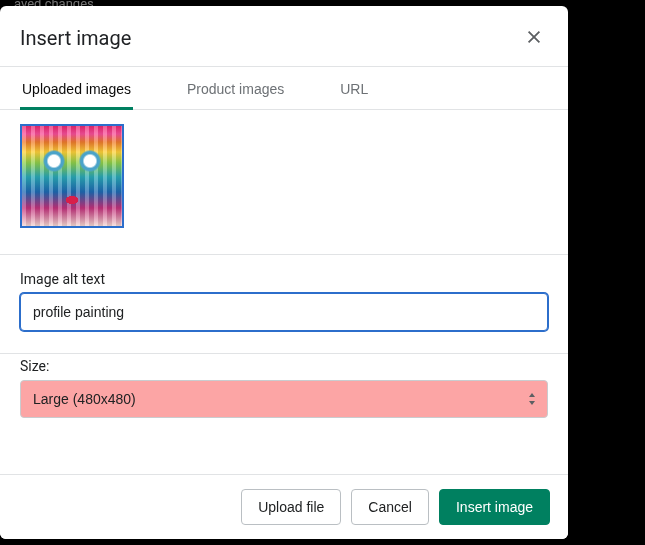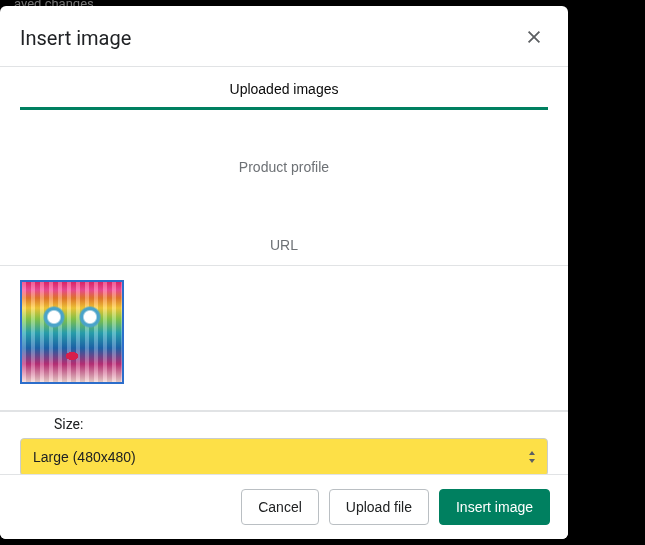--- a/index.html
+++ b/index.html
@@ -68,24 +68,23 @@
       background: #e1e3e5;
       margin: 0 0px;
     }
     .scroll-area {
       flex: 1;
       overflow-y: auto;
       position: relative;
     }
     .tabs {
       display: flex;
-      gap: 36px;
+      gap: 52px;
       padding: 0 20px;
       border-bottom: 1px solid #e1e3e5;
-      flex-direction: column;
     }
     .tab {
       padding: 14px 2px 12px 2px;
       font-size: 14px;
       color: #6d7175;
       cursor: pointer;
       position: relative;
       border: none;
       background: none;
     }
@@ -147,34 +146,33 @@
       color: #202223;
       outline: none;
       box-shadow: 0 0 0 1px #2c6ecb;
     }
     .size-row { padding: 4px 20px 18px 20px; }
     .size-label {
       font-size: 14px;
       color: #202223;
       margin-bottom: 6px;
       display: block;
-      margin-left: 34px;
     }
     .select-wrap {
       position: relative;
     }
     .select {
       width: 100%;
       height: 38px;
       border: 1px solid #c9cccf;
       border-radius: 4px;
       padding: 0 36px 0 12px;
       font-size: 14px;
       color: #202223;
-      background: #fde047;
+      background: #fca5a5;
       appearance: none;
       outline: none;
       cursor: pointer;
     }
     .select-caret {
       position: absolute;
       right: 10px;
       top: 50%;
       transform: translateY(-50%);
       color: #5c5f62;
@@ -231,35 +229,39 @@
 
     <div class="divider"></div>
 
     <div class="scroll-area">
 
       <div class="tabs">
         <button class="tab active">
           <span>Uploaded images</span>
         </button>
         <button class="tab">
-          <span>Product profile</span>
+          <span>Product images</span>
         </button>
         <button class="tab">
           <span>URL</span>
         </button>
       </div>
 
       <div class="thumb-row">
         <div class="thumb">
           <div class="thumb-inner"></div>
         </div>
       </div>
 
       <div class="section-divider"></div>
 
+      <div class="form-section">
+        <label class="form-label">Image alt text</label>
+        <input class="text-input" type="text" value="profile painting" style="">
+      </div>
 
       <div class="section-divider"></div>
 
       <div class="size-row">
         <label class="size-label">Size:</label>
         <div class="select-wrap">
           <select class="select">
             <option>Large (480x480)</option>
           </select>
           <span class="select-caret">
@@ -267,24 +269,24 @@
               <path d="M6 2 L9 6 L3 6 Z M6 14 L3 10 L9 10 Z"></path>
             </svg>
           </span>
         </div>
       </div>
 
     </div>
 
     <div class="footer">
       <button class="btn">
+        <span>Upload file</span>
+      </button>
+      <button class="btn">
         <span>Cancel</span>
-      </button>
-      <button class="btn">
-        <span>Upload file</span>
       </button>
       <button class="btn btn-primary">
         <span>Insert image</span>
       </button>
     </div>
 
   </div>
 </div>
 
 </body></html>

